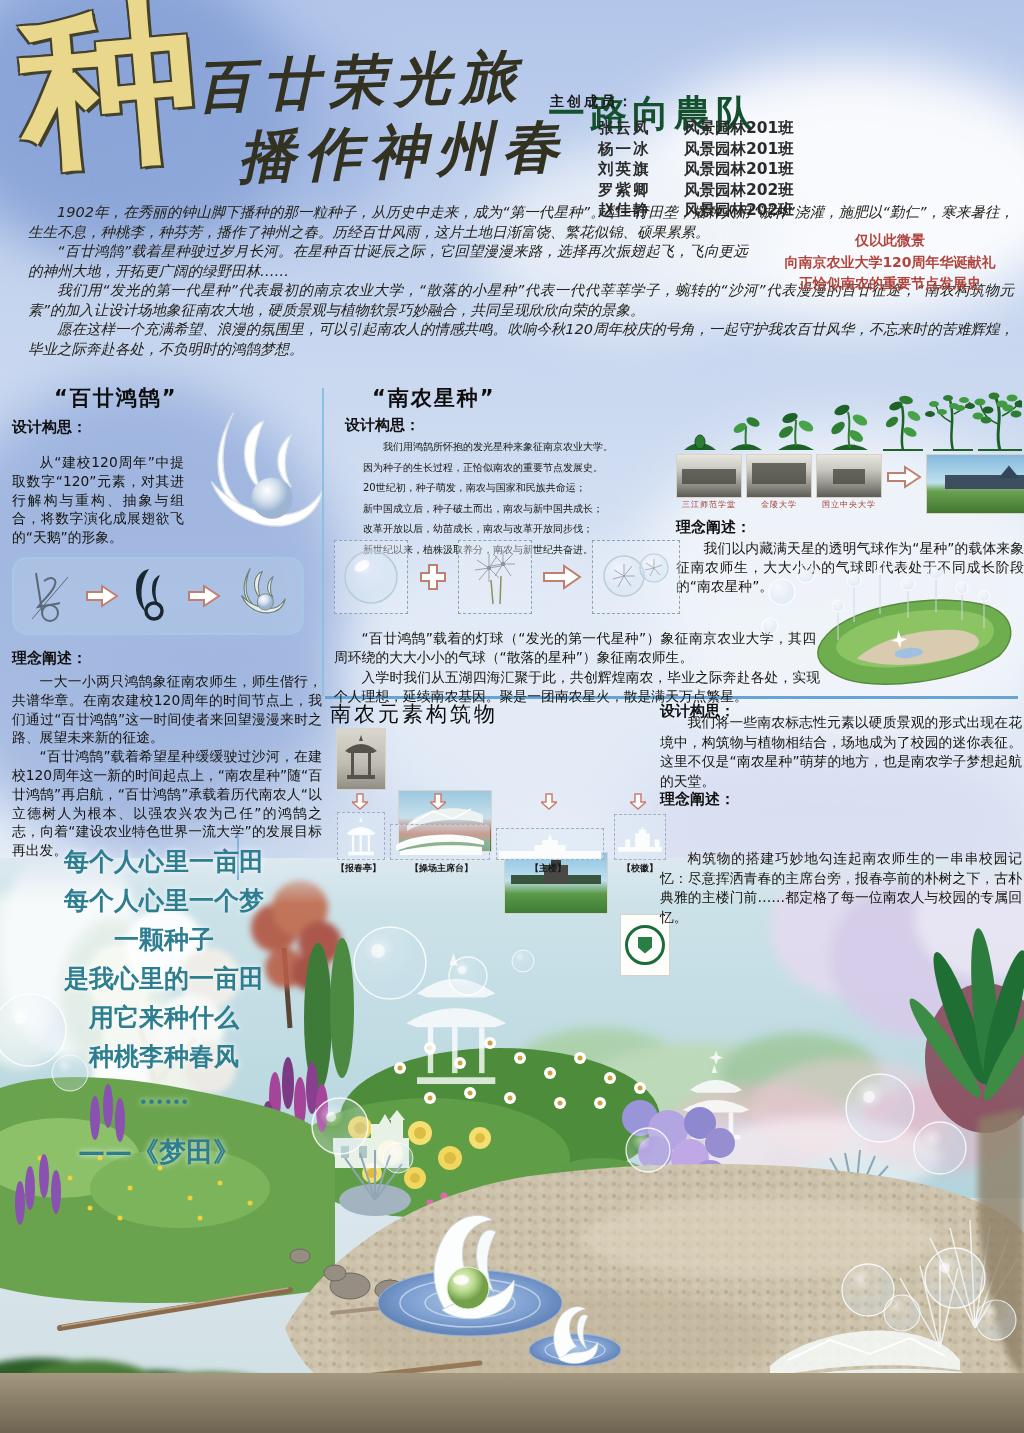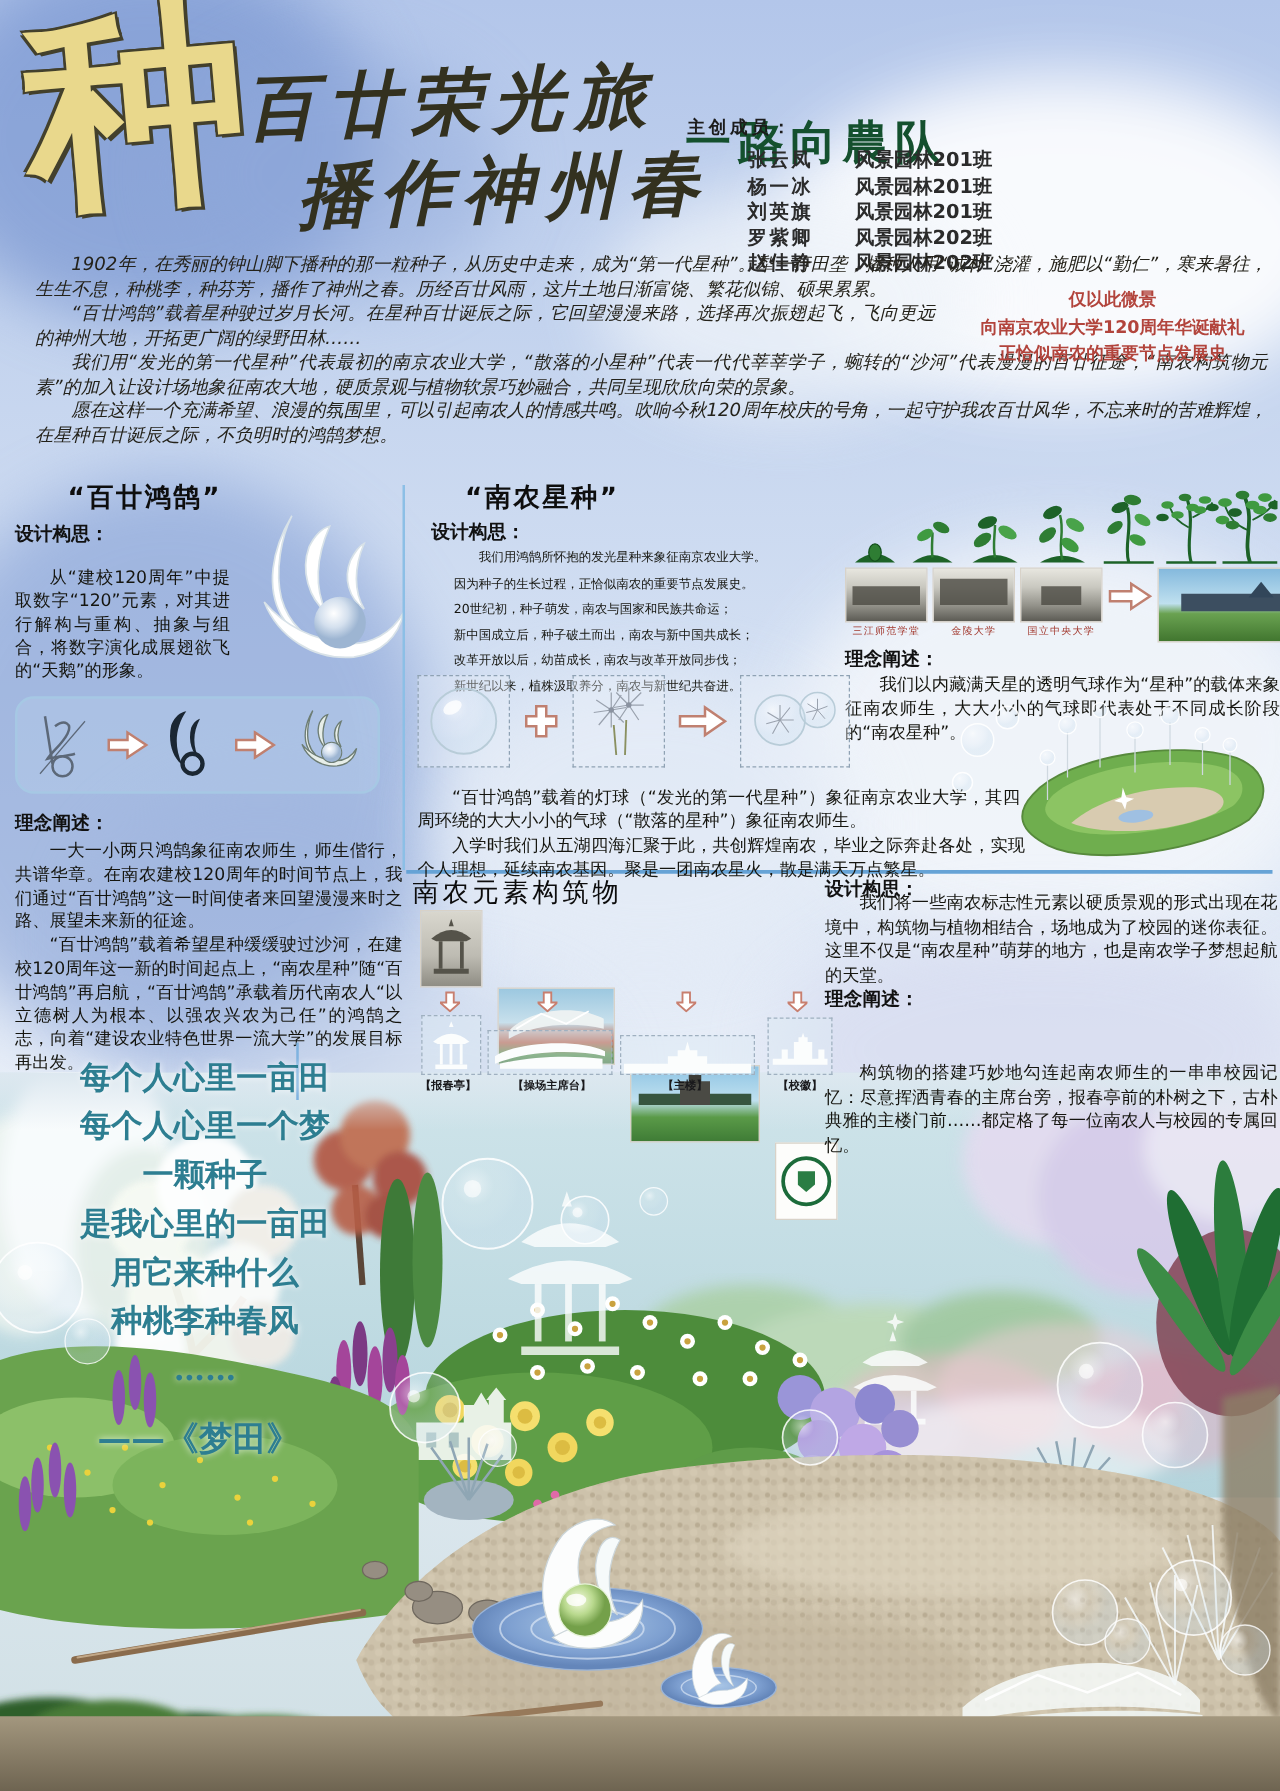--- a/index.html
+++ b/index.html
@@ -509,21 +509,21 @@
 
   <div class="layer intro" style="position:absolute;">
     <div class="dedication">
       <div>仅以此微景</div>
       <div>向南京农业大学120周年华诞献礼</div>
       <div>正恰似南农的重要节点发展史</div>
     </div>
     <p>1902年，在秀丽的钟山脚下播种的那一粒种子，从历史中走来，成为“第一代星种”。犁一行田垄，播种人用“诚朴”浇灌，施肥以“勤仁”，寒来暑往，生生不息，种桃李，种芬芳，播作了神州之春。历经百廿风雨，这片土地日渐富饶、繁花似锦、硕果累累。</p>
     <p class="narrow">“百廿鸿鹄”载着星种驶过岁月长河。在星种百廿诞辰之际，它回望漫漫来路，选择再次振翅起飞，飞向更远的神州大地，开拓更广阔的绿野田林……</p>
     <p>我们用“发光的第一代星种”代表最初的南京农业大学，“散落的小星种”代表一代代莘莘学子，蜿转的“沙河”代表漫漫的百廿征途，“南农构筑物元素”的加入让设计场地象征南农大地，硬质景观与植物软景巧妙融合，共同呈现欣欣向荣的景象。</p>
-    <p>愿在这样一个充满希望、浪漫的氛围里，可以引起南农人的情感共鸣。吹响今秋120周年校庆的号角，一起守护我农百廿风华，不忘来时的苦难辉煌，在星种百廿诞辰之际，不负明时的鸿鹄梦想。</p>
+    <p>愿在这样一个充满希望、浪漫的氛围里，可以引起南农人的情感共鸣。吹响今秋120周年校庆的号角，一起守护我农百廿风华，不忘来时的苦难辉煌，毕业之际奔赴各处，不负明时的鸿鹄梦想。</p>
   </div>
 
   <div class="layer swan-sec" style="position:absolute;">
     <div class="sec-h">“百廿鸿鹄”</div>
     <div class="swan-graphic">
       <svg width="138" height="146" viewBox="0 0 100 106">
         <use href="#swanSym" width="100" height="100" fill="#ffffff" stroke="#d8e2e8" stroke-width="1"></use>
         <circle cx="58" cy="64" r="15" fill="url(#pearlG)"></circle>
       </svg>
     </div>

